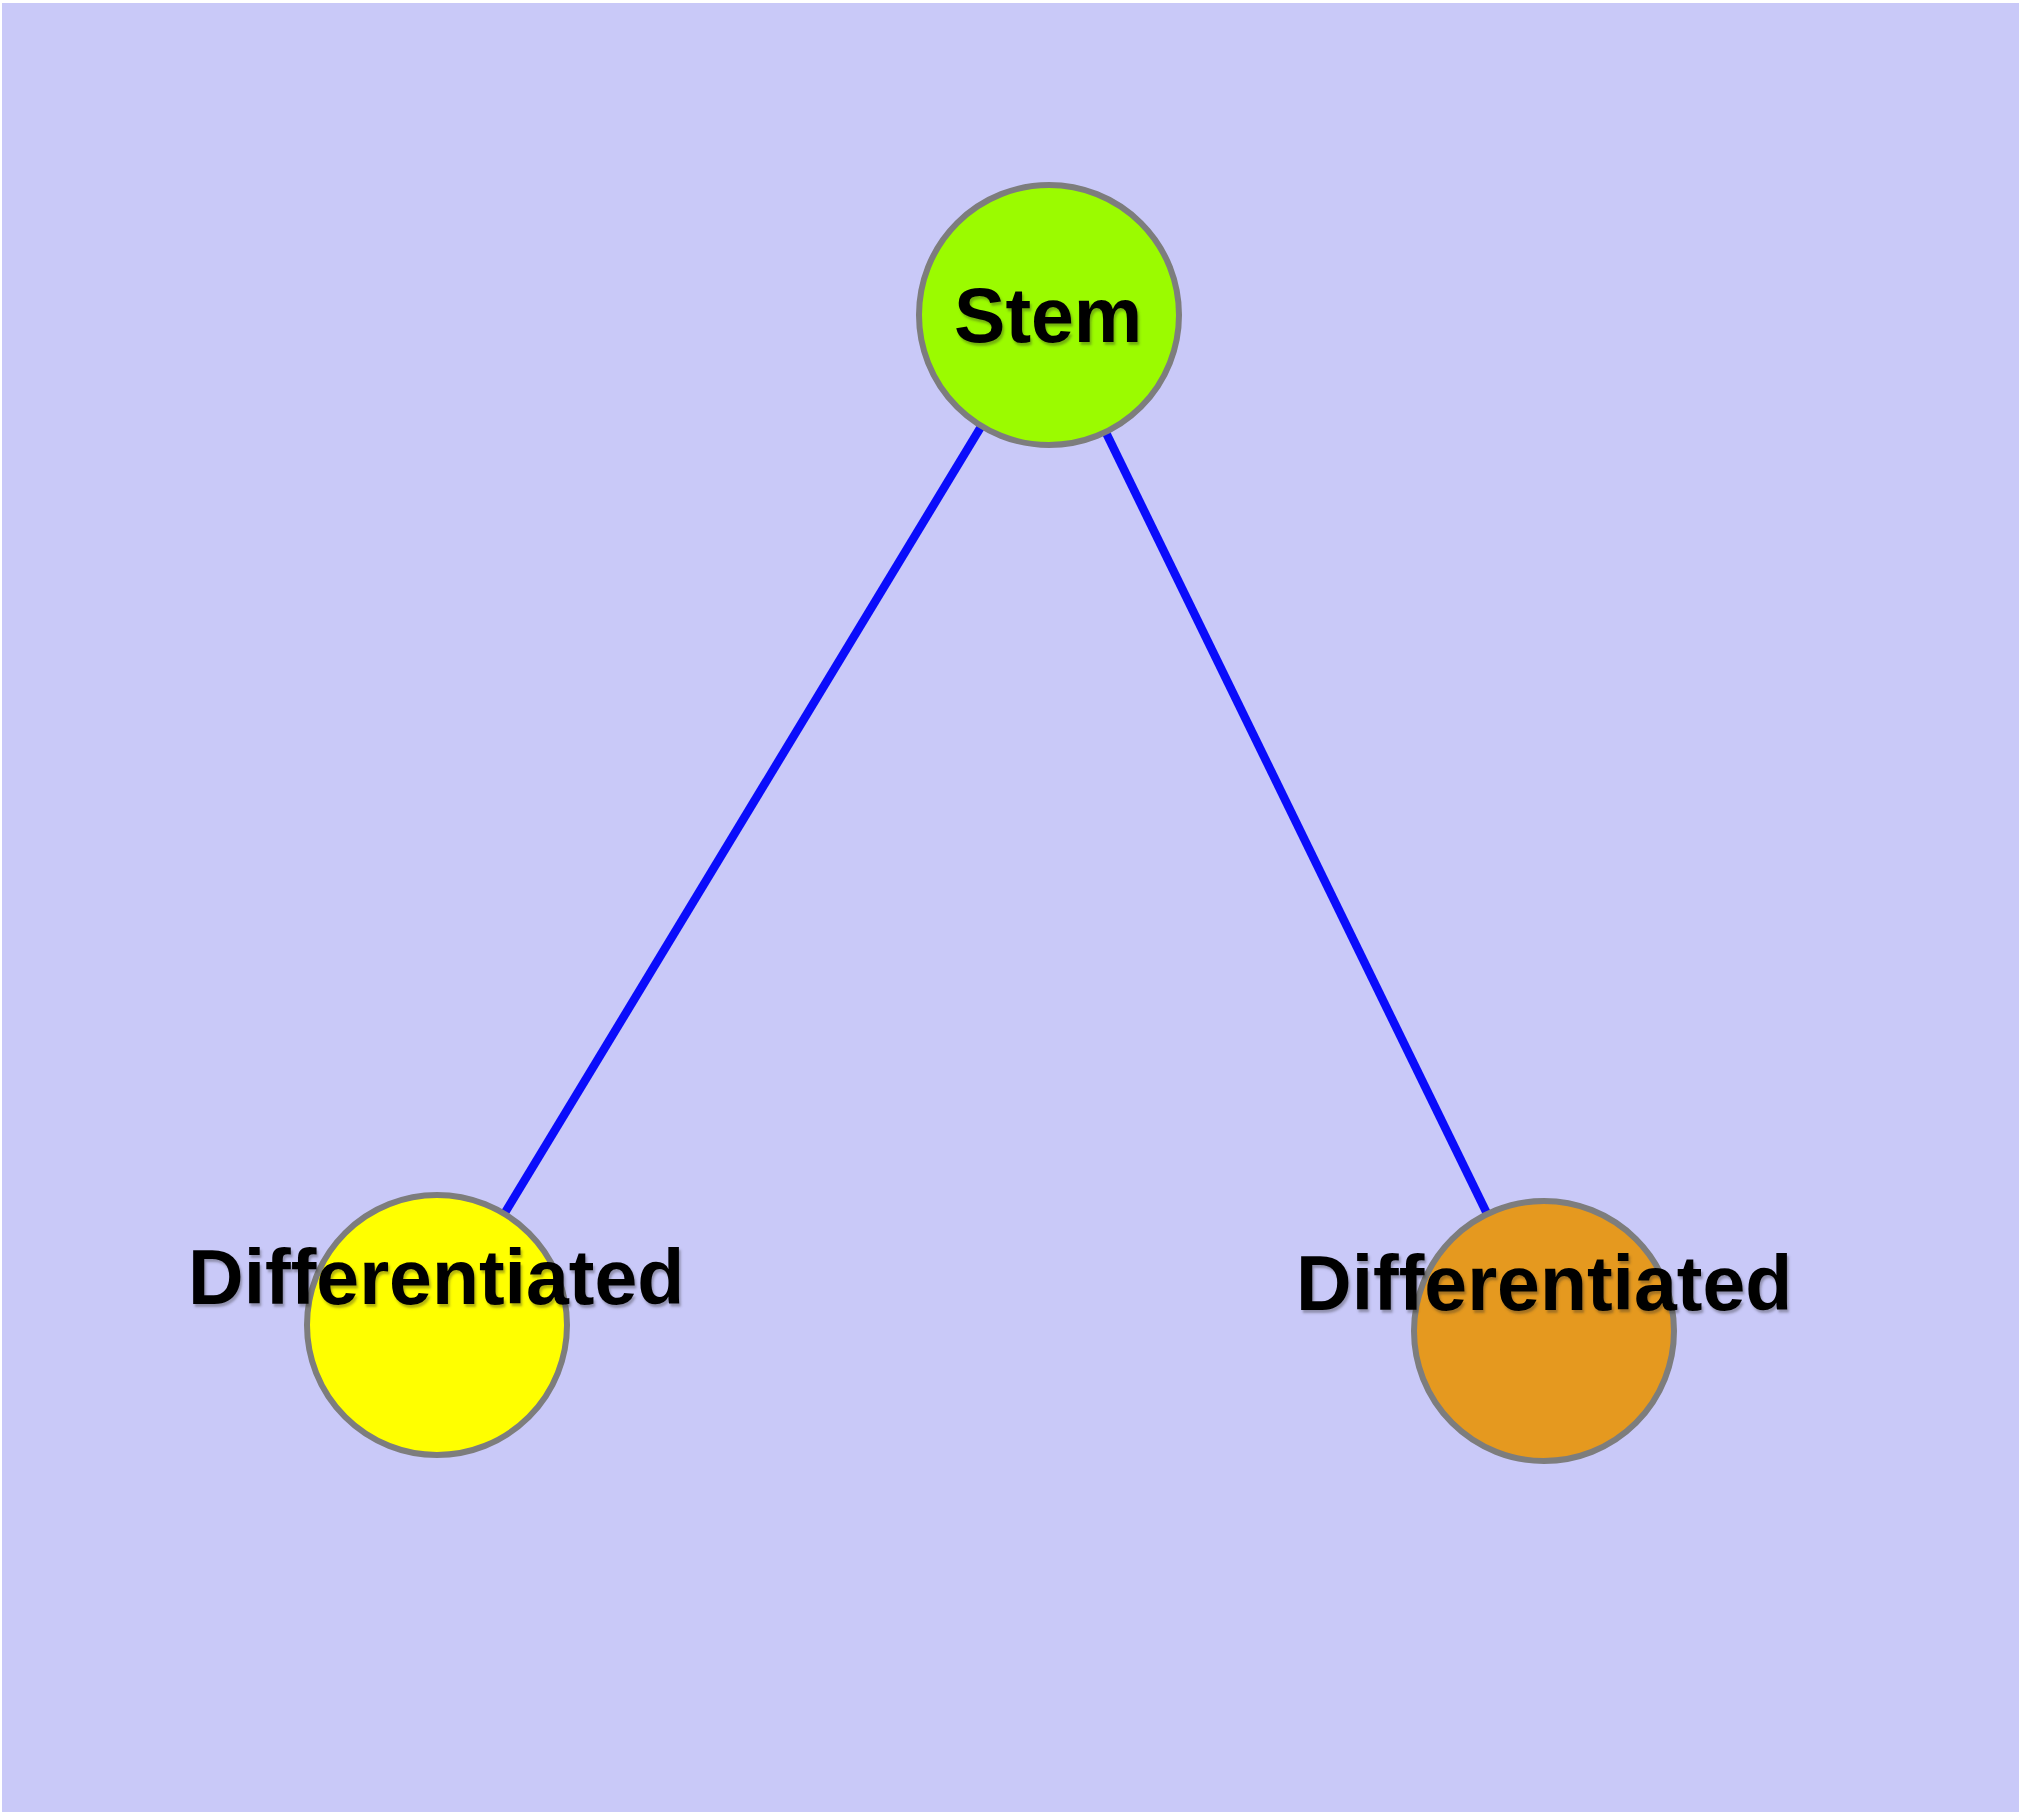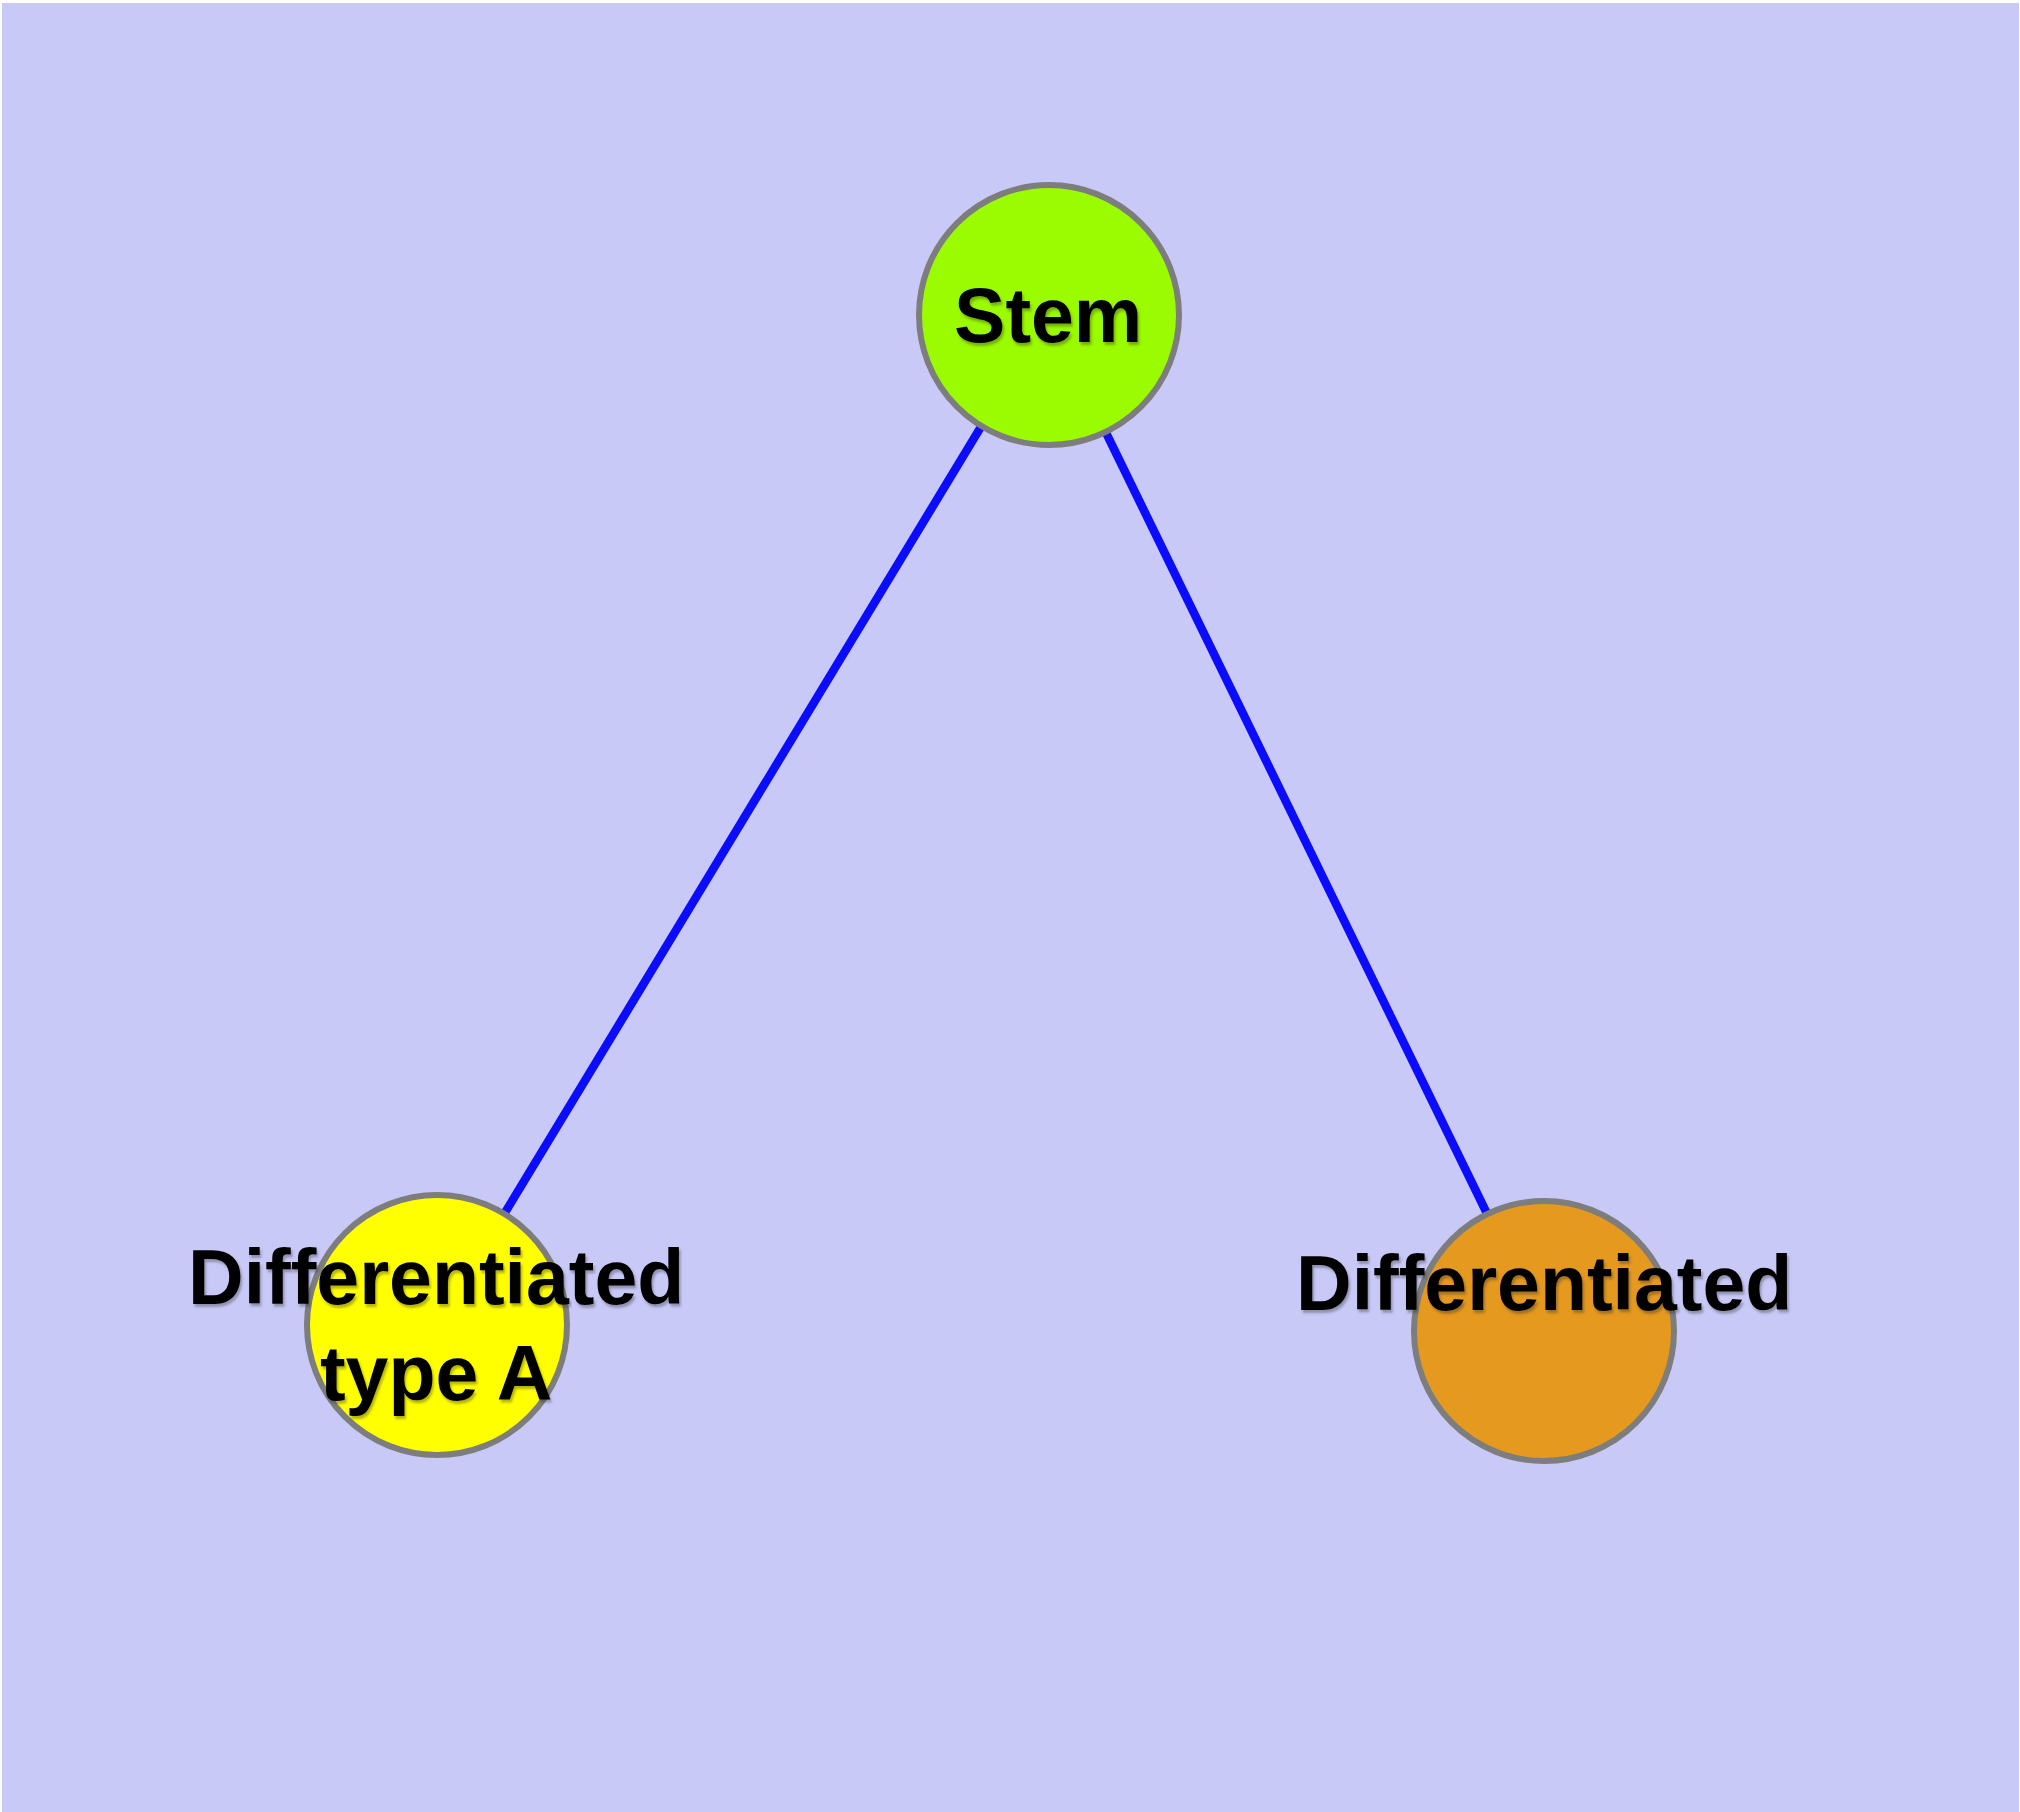--- a/index.html
+++ b/index.html
@@ -70,21 +70,20 @@
   <div class="node-circle type-a" style="background-color: rgb(255, 255, 0); border-color: rgb(125, 125, 125);"></div>
 
   <div class="node-circle type-b" style="background-color: rgb(229, 153, 31); border-color: rgb(125, 125, 125);"></div>
 
   <div class="node-label stem" style="color: rgb(0, 0, 0);">
     <div>Stem</div>
   </div>
 
   <div class="node-label type-a" style="color: rgb(0, 0, 0);">
     <div>Differentiated</div>
-    <div>type A</div>
   </div>
 
   <div class="node-label type-b" style="color: rgb(0, 0, 0);">
     <div>Differentiated</div>
   </div>
 
 </div>
 
 
 </body></html>

